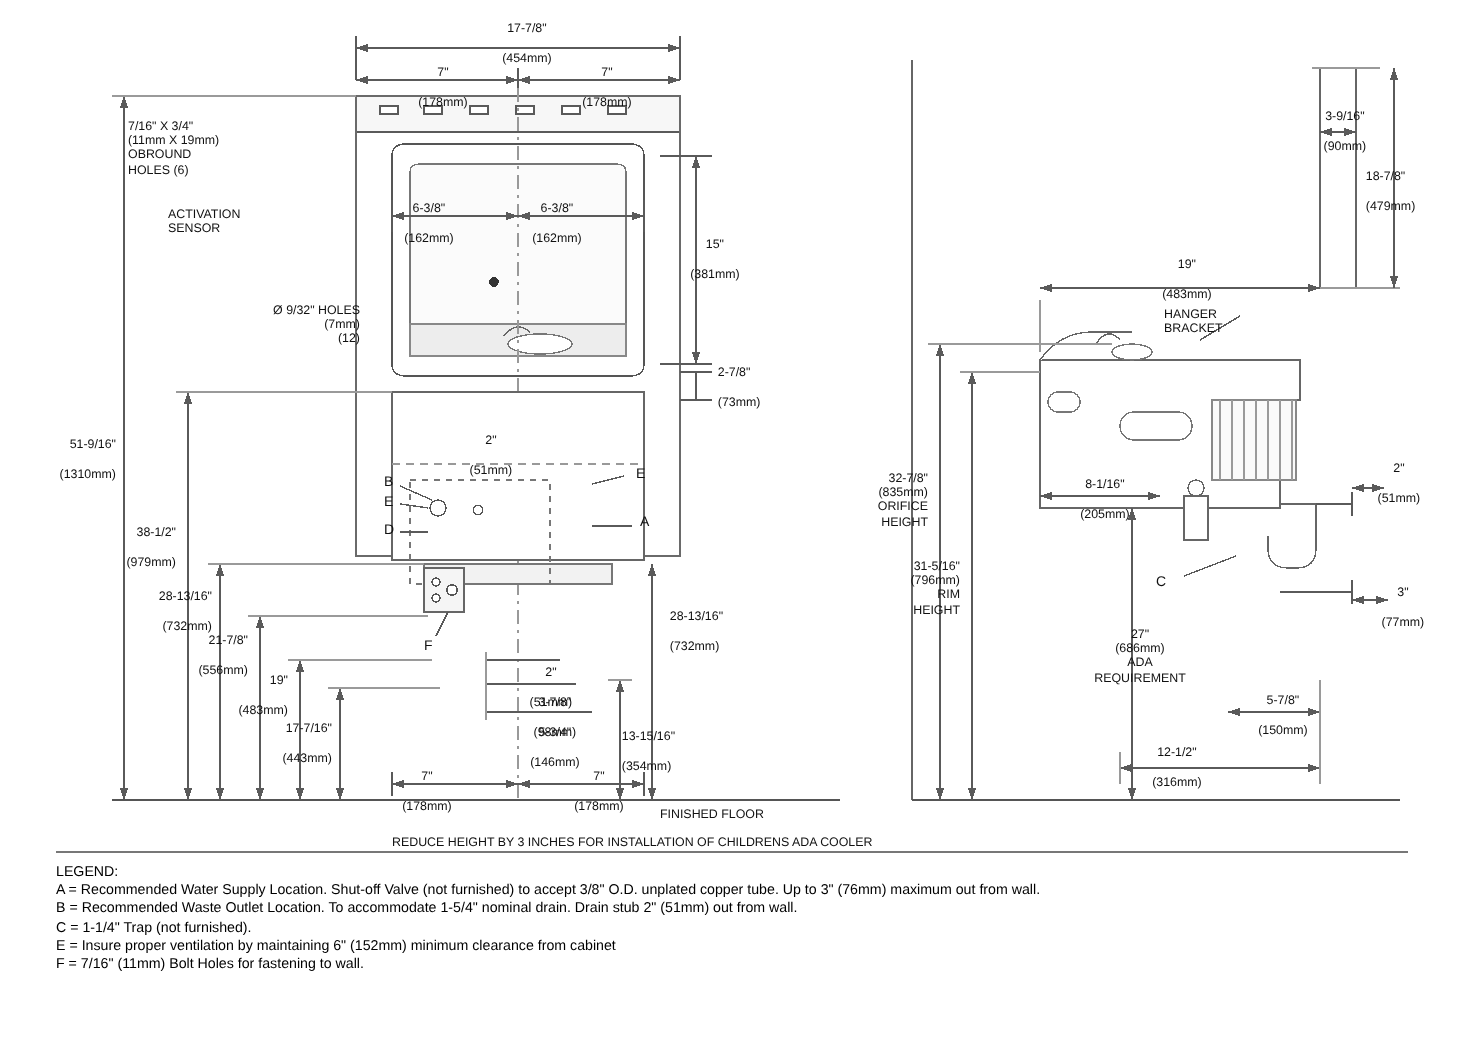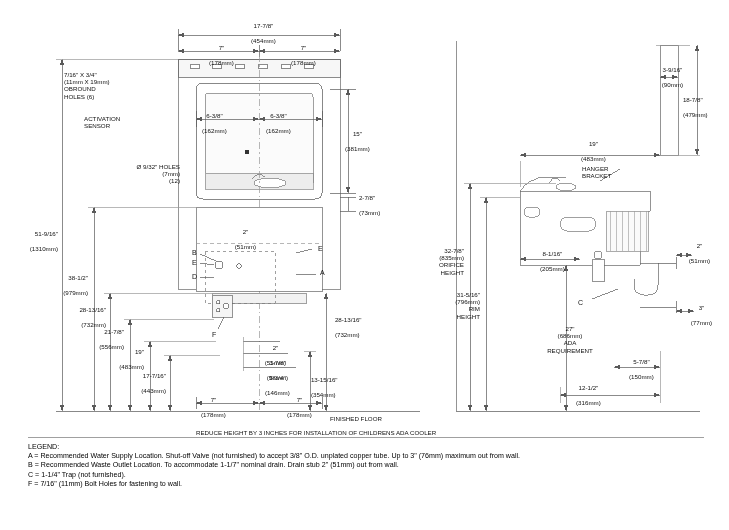--- a/index.html
+++ b/index.html
@@ -1,17 +1,17 @@
 <!DOCTYPE html>
 <html><head>
 <meta charset="utf-8">
 <style>
   html,body{margin:0;padding:0;background:#ffffff;}
   body{width:729px;height:530px;overflow:hidden;font-family:"Liberation Sans",sans-serif;color:#000;}
-  #root{position:relative;width:729px;height:456px;margin-top:11px;}
+  #root{position:relative;width:729px;height:456px;}
   .lbl{position:absolute;font-size:6.2px;line-height:7.2px;white-space:pre;color:#111;letter-spacing:0px;}
   .lbl.c{text-align:center;}
   .lbl.r{text-align:right;}
   .legend{position:absolute;left:28px;top:432px;width:676px;font-size:7.1px;line-height:9.2px;color:#000;}
   .legend div{white-space:pre-wrap;}
   .dim{position:absolute;font-size:6.2px;line-height:7.2px;color:#111;white-space:pre;text-align:center;}
   svg{position:absolute;left:0;top:0;}
 </style>
 </head>
 <body>
@@ -416,18 +416,19 @@
   </div>
 
   <div class="lbl" style="left:578px;top:288px;font-size:7px;">C</div>
 
   <div class="lbl" style="left:330px;top:404px;">FINISHED FLOOR</div>
   <div class="lbl" style="left:196px;top:418px;">REDUCE HEIGHT BY 3 INCHES FOR INSTALLATION OF CHILDRENS ADA COOLER</div>
 
   <div class="legend">
     <div>LEGEND:</div>
     <div>A = Recommended Water Supply Location. Shut-off Valve (not furnished) to accept 3/8" O.D. unplated copper tube. Up to 3" (76mm) maximum out from wall.</div>
-    <div>B = Recommended Waste Outlet Location. To accommodate 1-1/7" nominal drain. Drain stub 2" (51mm) out from wall.</div>
+    <div>B = Recommended Waste Outlet Location. To accommodate 1-5/4" nominal drain. Drain stub 2" (51mm) out from wall.</div>
     <div>C = 1-1/4" Trap (not furnished).</div>
+    <div>E = Insure proper ventilation by maintaining 6" (152mm) minimum clearance from cabinet</div>
     <div>F = 7/16" (11mm) Bolt Holes for fastening to wall.</div>
   </div>
 
 </div>
 
 </body></html>

